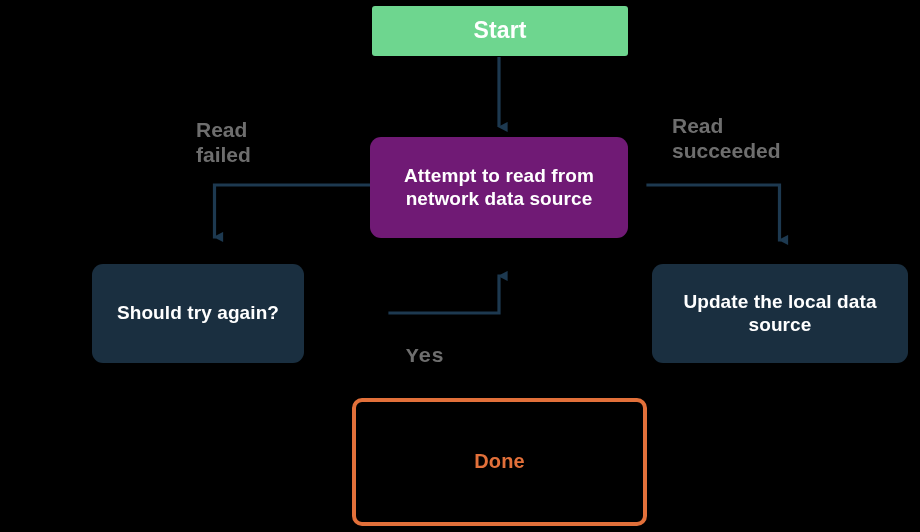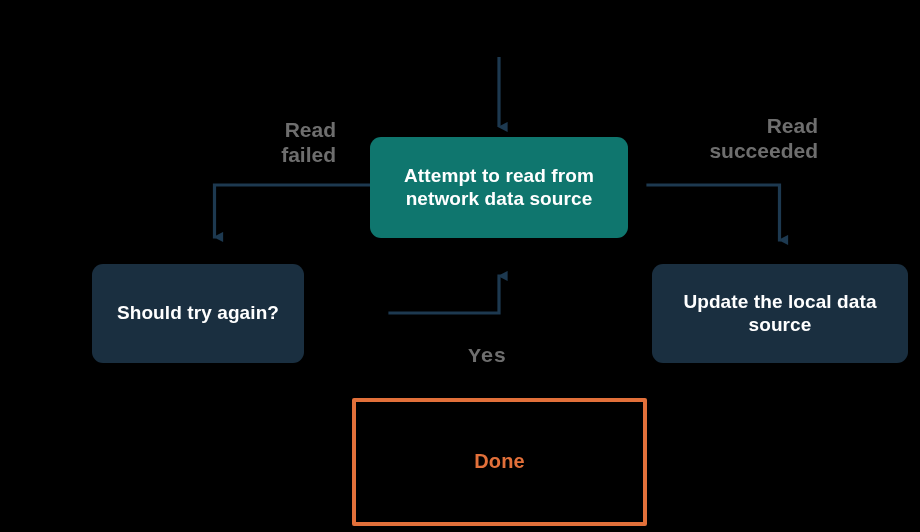--- a/index.html
+++ b/index.html
@@ -36,21 +36,21 @@
     background: #6ED68F;
     color: #ffffff;
     font-size: 23px;
     border-radius: 3px;
   }
   .node-attempt {
     left: 370px;
     top: 137px;
     width: 258px;
     height: 101px;
-    background: #0f766e;
+    background: #701a75;
     color: #ffffff;
     font-size: 19px;
     border-radius: 11px;
     padding: 0 14px;
   }
   .node-retry {
     left: 92px;
     top: 264px;
     width: 212px;
     height: 99px;
@@ -73,29 +73,29 @@
   }
   .node-done {
     left: 352px;
     top: 398px;
     width: 295px;
     height: 128px;
     background: transparent;
     border: 4px solid #E2703A;
     color: #E2703A;
     font-size: 20px;
-    border-radius: 2px;
+    border-radius: 10px;
   }
   .edge-label {
     position: absolute;
     color: #6e6e6e;
     font-size: 21px;
     font-weight: bold;
     line-height: 1.2;
-    text-align: right;
+    text-align: left;
     white-space: pre-line;
   }
   .label-read-failed {
     left: 196px;
     top: 117px;
     width: 140px;
   }
   .label-read-succeeded {
     left: 672px;
     top: 113px;
@@ -146,20 +146,23 @@
 
     <g>
       <path d="M 648 185 L 779.5 185 L 779.5 240" fill="none" stroke="#1d3950" stroke-width="3.2" stroke-linecap="square" marker-end="url(#arrowdown)"></path>
     </g>
 
     <g>
       <path d="M 390 313 L 499 313 L 499 276" fill="none" stroke="#1d3950" stroke-width="3.2" stroke-linecap="square" marker-end="url(#arrowup)"></path>
     </g>
   </svg>
 
+  <div class="node node-start">
+    <span>Start</span>
+  </div>
 
   <div class="node node-attempt">
     <span>Attempt to read from network data source</span>
   </div>
 
   <div class="node node-retry">
     <span>Should try again?</span>
   </div>
 
   <div class="node node-update">

